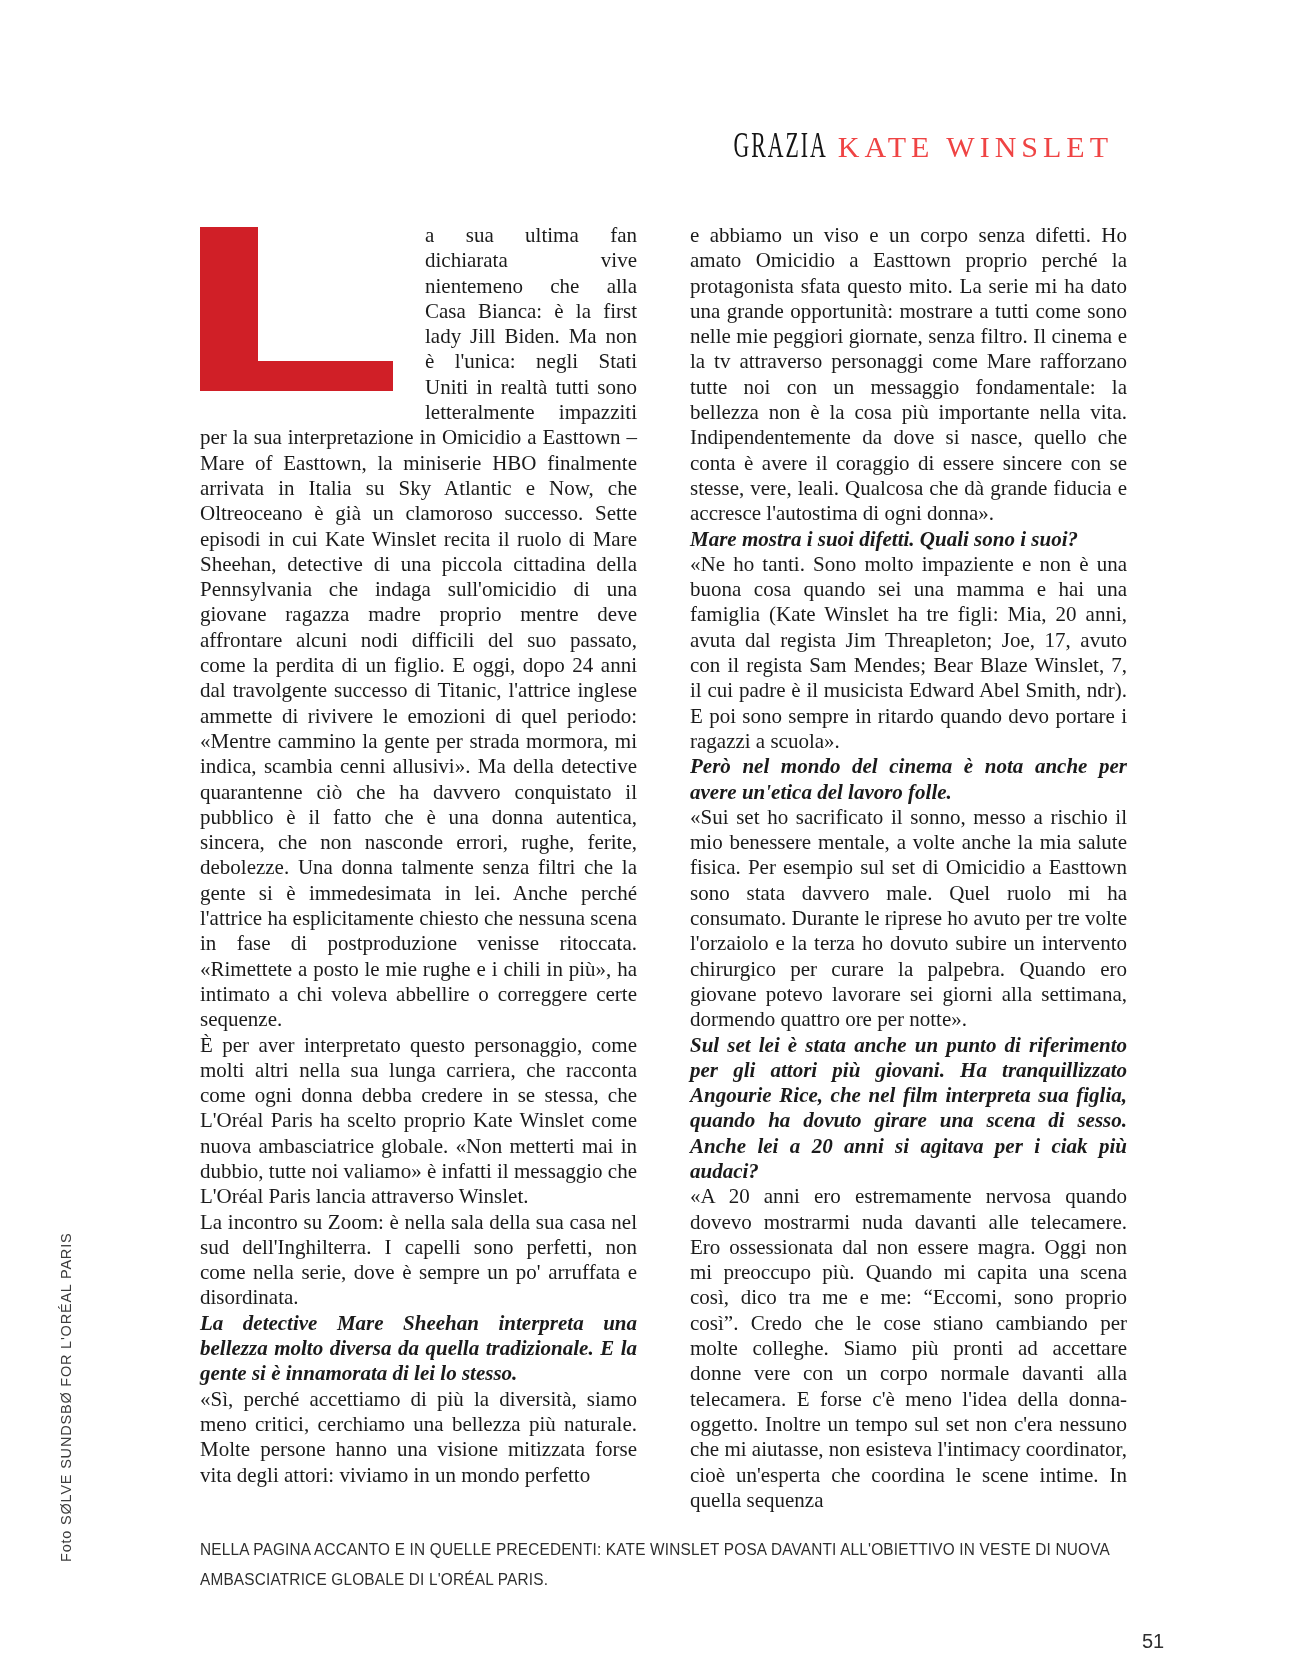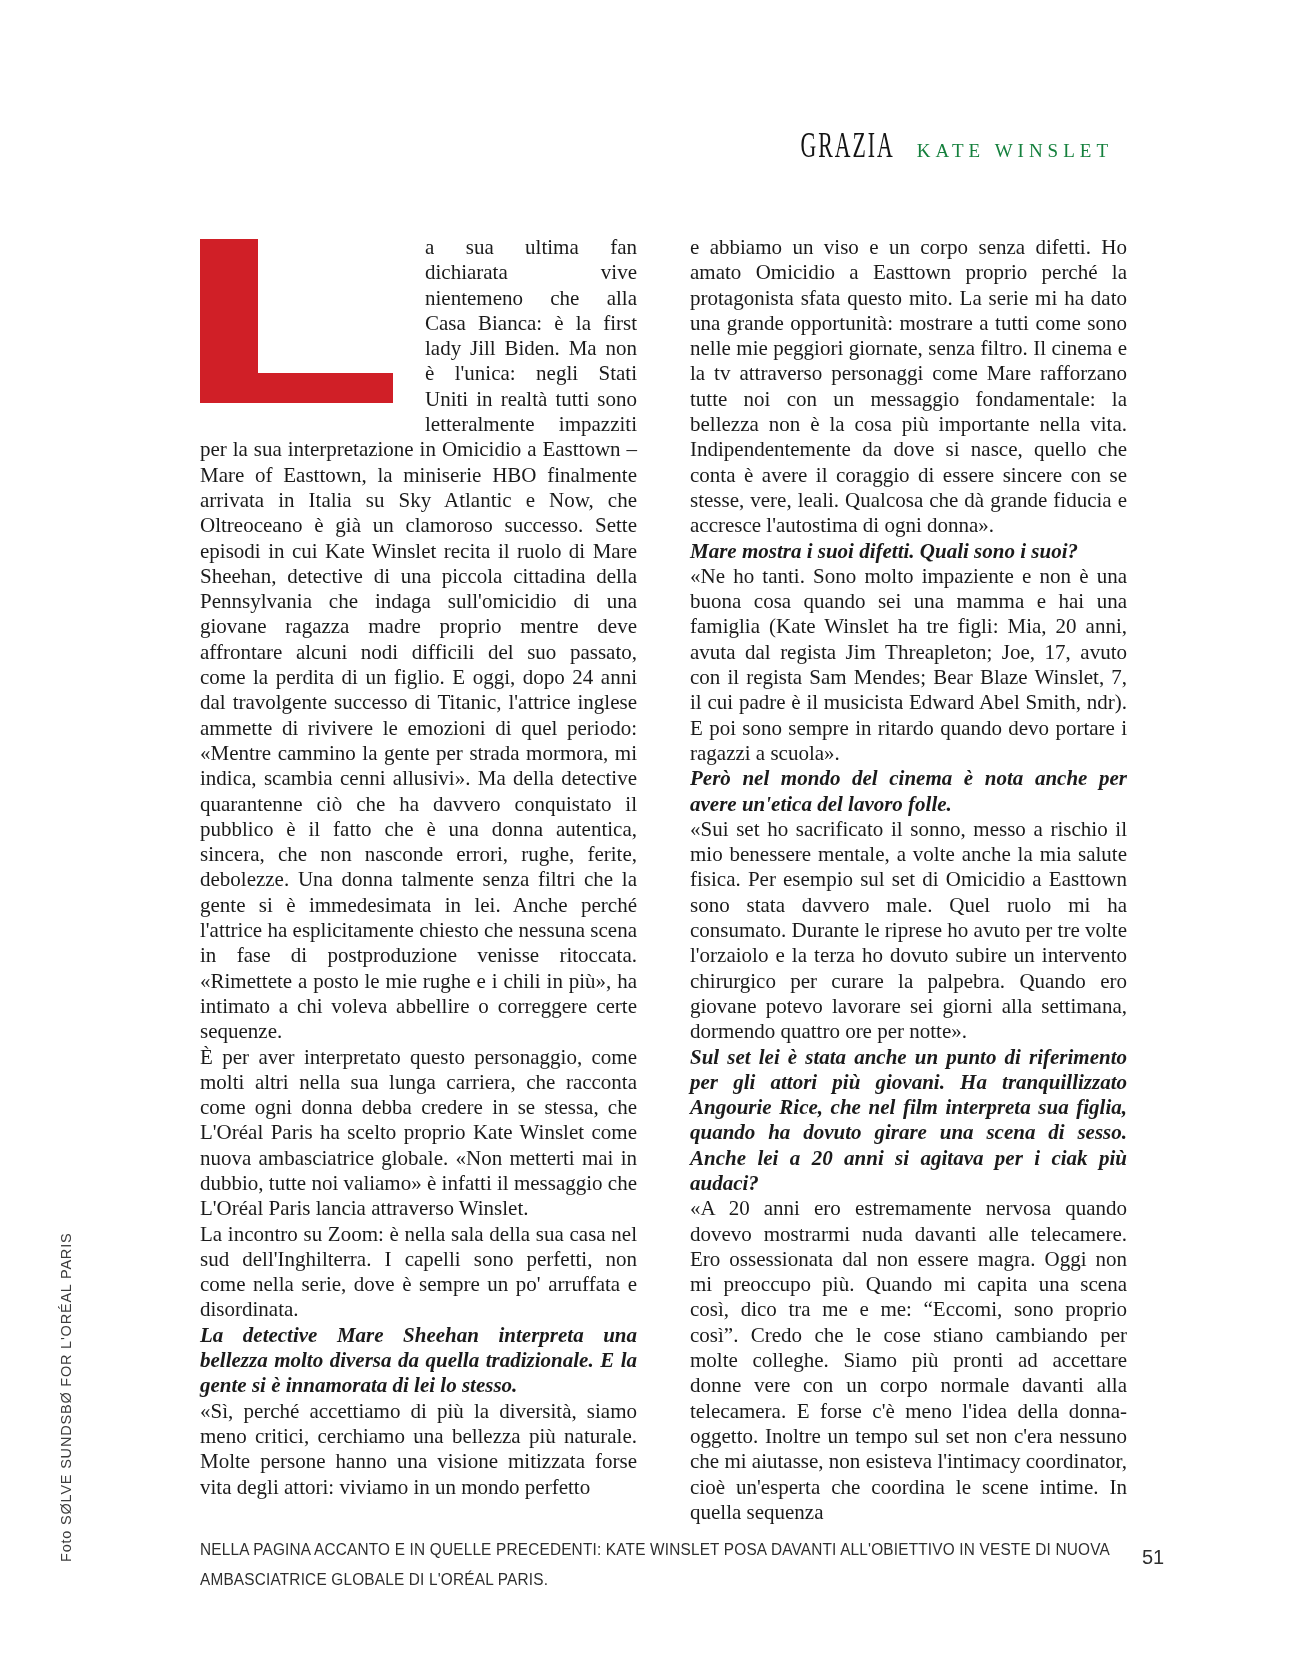--- a/index.html
+++ b/index.html
@@ -8,26 +8,26 @@
     font-family:"Liberation Serif", serif; color:#1b1b1b; overflow:hidden;
   }
 
   
   .masthead { position:absolute; top:128px; right:186px; display:flex; align-items:baseline; }
   .masthead .grazia {
     display:inline-block; font-size:33px; letter-spacing:3px; font-weight:400;
     transform:scale(0.66,1.06); transform-origin:right bottom; color:#141414;
   }
   .masthead .section {
-    display:inline-block; margin-left:22px; font-size:19px; letter-spacing:5px;
-    font-weight:400; color:#15803d;
+    display:inline-block; margin-left:10px; font-size:30px; letter-spacing:5px;
+    font-weight:400; color:#ef4444;
   }
 
   
-  .col { position:absolute; top:235px; width:437px; text-align:justify;
+  .col { position:absolute; top:223px; width:437px; text-align:justify;
          font-size:21px; line-height:25.3px; hyphens:auto; -webkit-hyphens:auto; }
   .col-left  { left:200px; }
   .col-right { left:690px; }
   .col p { margin:0; }
   .col .it { }
   .question { font-weight:bold; font-style:italic; }
 
   
   .dropcap { float:left; width:193px; height:164px; margin:4px 32px 32px 0; display:block; }
 
@@ -42,21 +42,21 @@
   
   .credit {
     position:absolute; left:58px; top:1562px; white-space:nowrap;
     transform:rotate(-90deg); transform-origin:0 0;
     font-family:"Liberation Sans", sans-serif; font-size:14.5px;
     letter-spacing:0.8px; color:#3c3c3c;
   }
 
   
   .page-num {
-    position:absolute; left:1142px; top:1546px;
+    position:absolute; left:1142px; top:1630px;
     font-family:"Liberation Sans", sans-serif; font-size:20px; color:#2e2e2e;text-align:center;
   }
 </style>
 </head>
 <body>
 
 <div class="page">
 
   <header class="masthead">
     <span class="grazia">GRAZIA</span>

